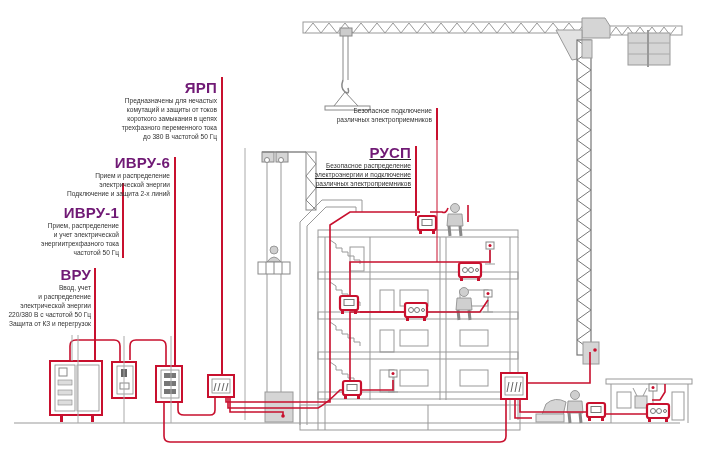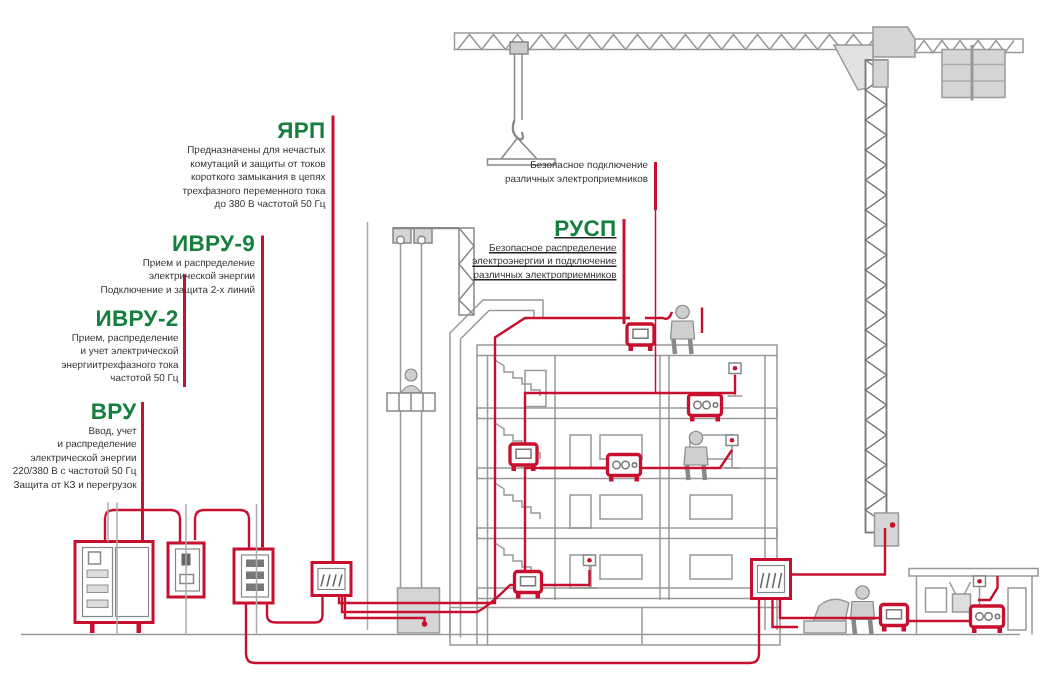--- a/index.html
+++ b/index.html
@@ -1,19 +1,19 @@
 <!DOCTYPE html>
 <html><head>
 <meta charset="utf-8">
 <style>
   html, body { margin: 0; padding: 0; background: #ffffff; }
   body { width: 701px; height: 455px; position: relative; overflow: hidden; font-family: "Liberation Sans", sans-serif; }
   svg#scene { position: absolute; left: 0; top: 0; }
   .label-block { position: absolute; text-align: right; color: #222; }
-  .label-title { font-family: "Liberation Sans", sans-serif; font-weight: bold; font-size: 15px; line-height: 16px; color: #15803d; letter-spacing: 0.2px; }
+  .label-title { font-family: "Liberation Sans", sans-serif; font-weight: bold; font-size: 15px; line-height: 16px; color: #701a75; letter-spacing: 0.2px; }
   .label-desc { font-size: 6.6px; line-height: 9px; color: #333; }
   .label-desc div { white-space: nowrap; }
 </style>
 </head>
 <body>
 
 <svg id="scene" width="701" height="455" viewBox="0 0 701 455">
   <defs>
     <g id="socketbox">
       <rect x="-9" y="-7" width="18" height="14" rx="2" fill="#fff" stroke="#c8102e" stroke-width="2.2"></rect>
@@ -265,31 +265,31 @@
   <div class="label-desc">
     <div>Ввод, учет</div>
     <div>и распределение</div>
     <div>электрической энергии</div>
     <div>220/380 В с частотой 50 Гц</div>
     <div>Защита от КЗ и перегрузок</div>
   </div>
 </div>
 
 <div class="label-block" style="right:582px; top:205px;">
-  <div class="label-title">ИВРУ-2</div>
+  <div class="label-title">ИВРУ-1</div>
   <div class="label-desc">
     <div>Прием, распределение</div>
     <div>и учет электрической</div>
     <div>энергиитрехфазного тока</div>
     <div>частотой 50 Гц</div>
   </div>
 </div>
 
 <div class="label-block" style="right:531px; top:155px;">
-  <div class="label-title">ИВРУ-9</div>
+  <div class="label-title">ИВРУ-6</div>
   <div class="label-desc">
     <div>Прием и распределение</div>
     <div>электрической энергии</div>
     <div>Подключение и защита  2-х линий</div>
   </div>
 </div>
 
 <div class="label-block" style="right:484px; top:80px;">
   <div class="label-title">ЯРП</div>
   <div class="label-desc">

